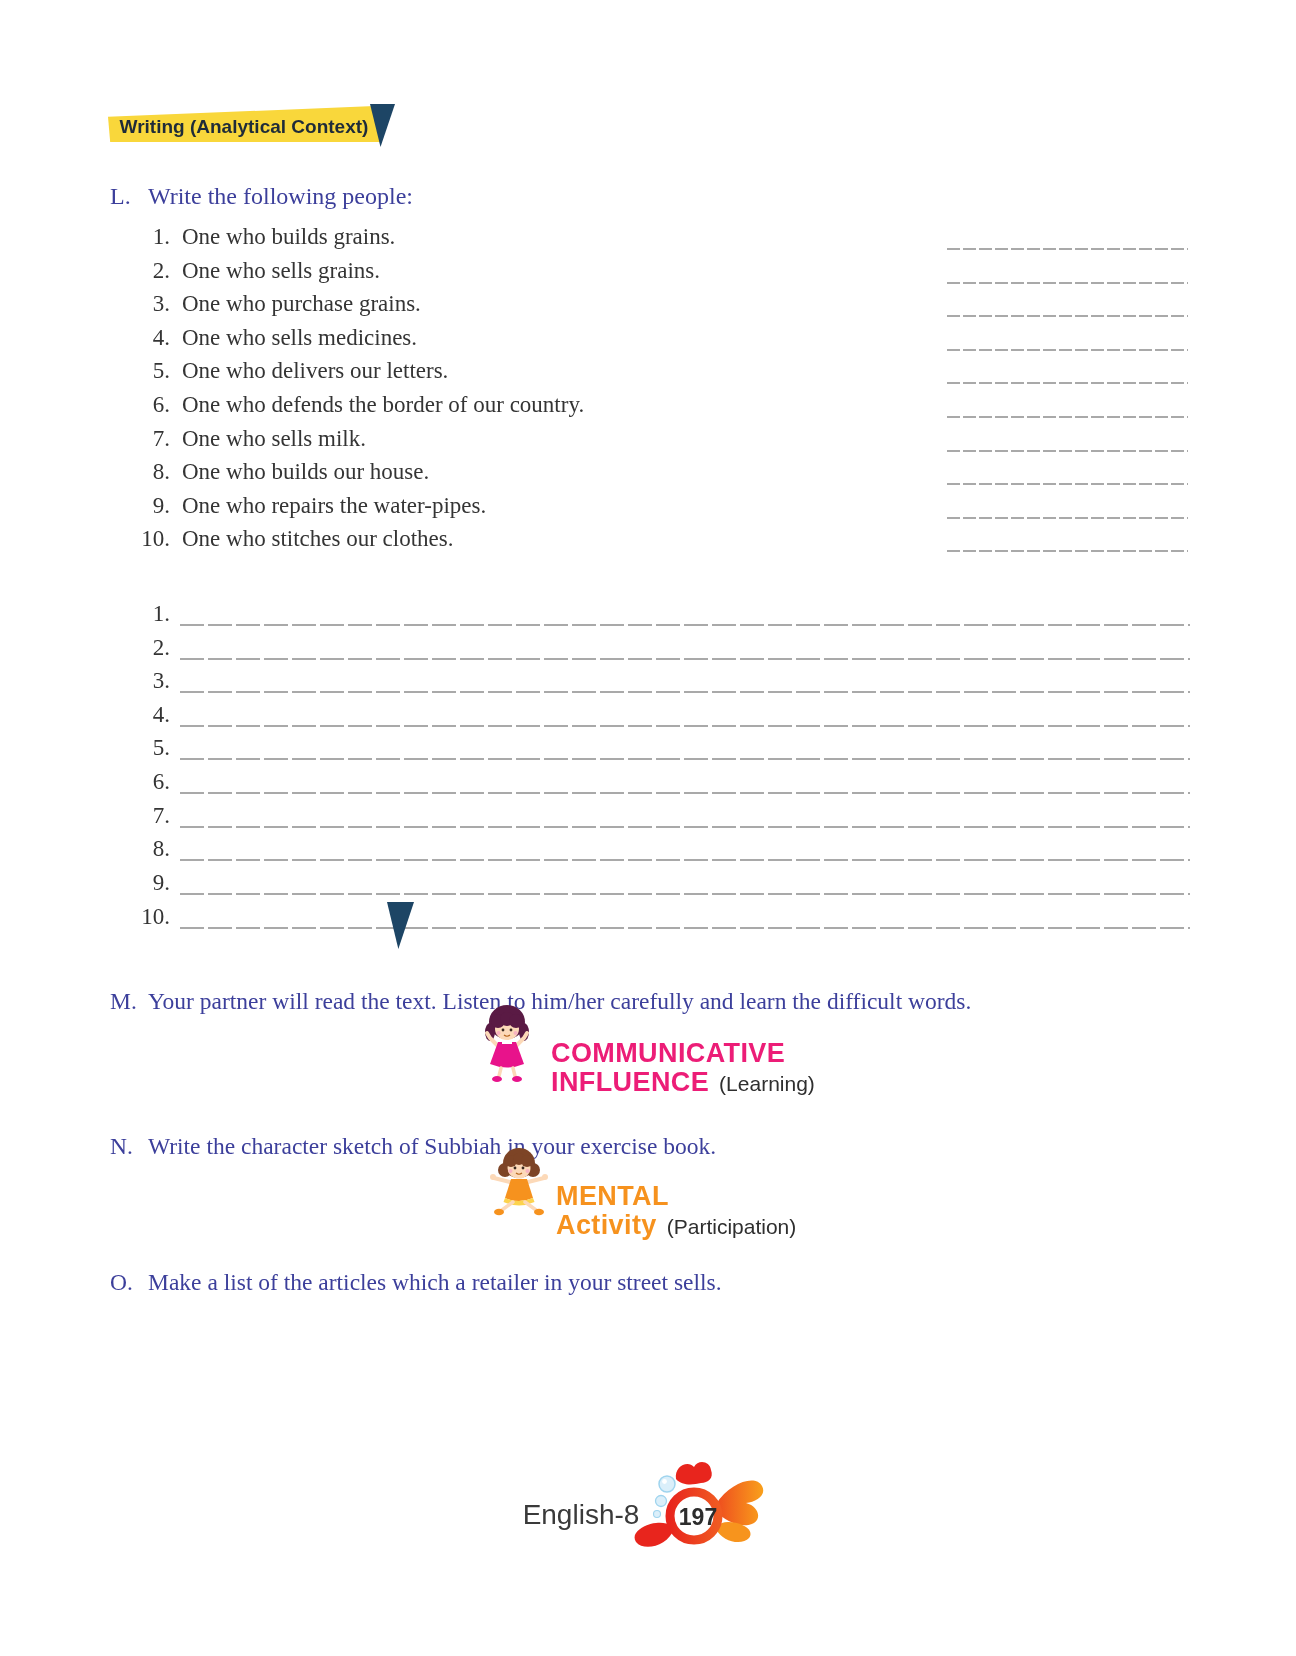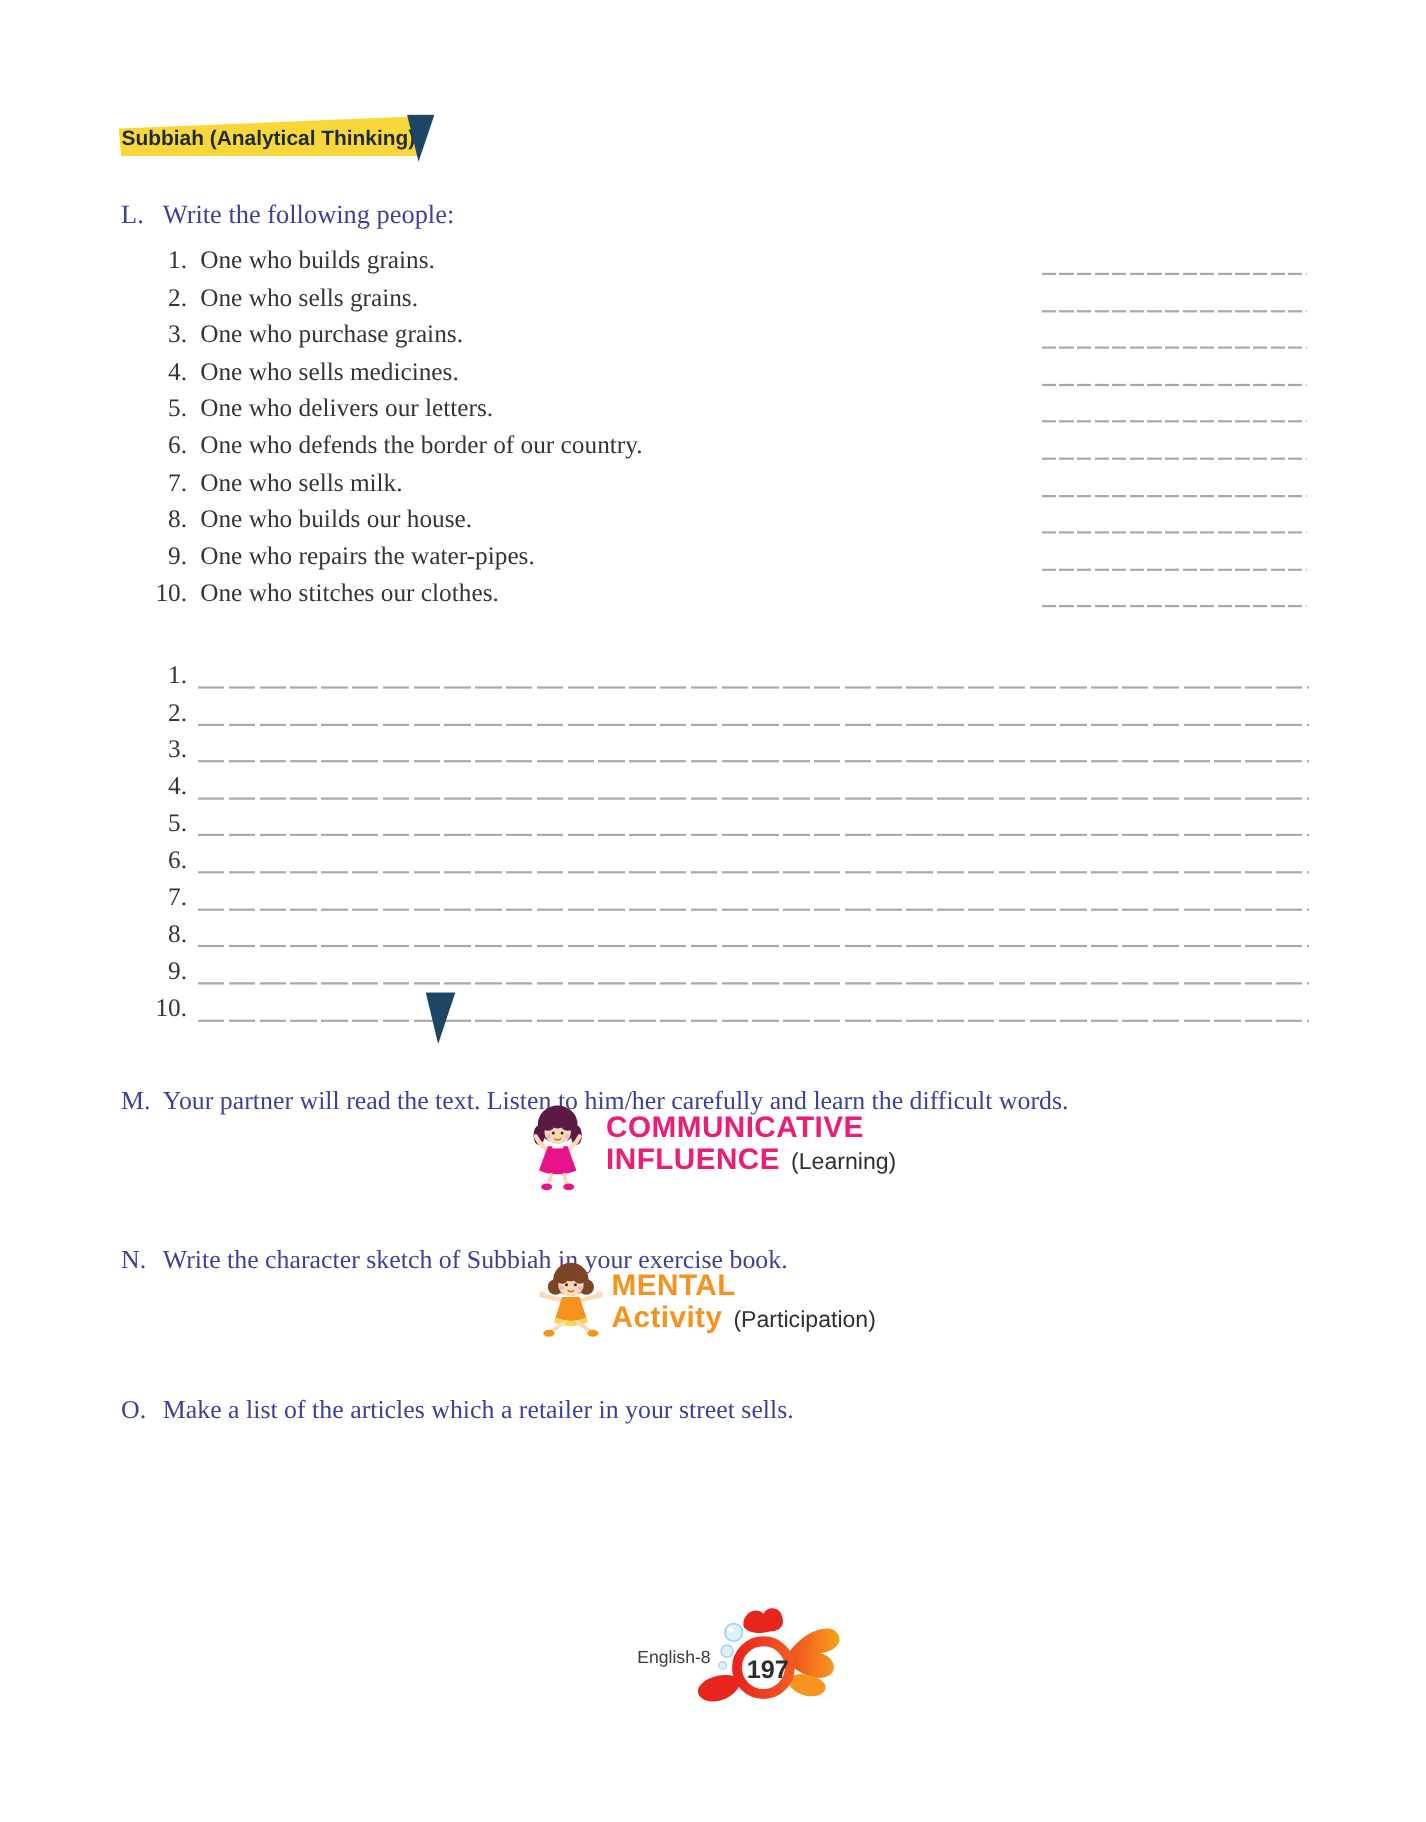--- a/index.html
+++ b/index.html
@@ -28,43 +28,43 @@
   .sent-row .line{flex:1;height:2px;margin-left:10px;
       background:repeating-linear-gradient(90deg,#a9a9a9 0 24px,rgba(0,0,0,0) 24px 28px);}
 
   
   .sec-line{position:absolute;left:110px;display:flex;font-size:23.5px;color:#3c3f9b;z-index:1;}
   .sec-line .lbl{width:38px;flex:none;}
   .sec-line .stxt{white-space:nowrap;}
 
   
   .logo-text{position:absolute;font-family:"Liberation Sans",sans-serif;font-weight:bold;
-      line-height:29px;font-size:27px;letter-spacing:0.4px;z-index:3;}
+      line-height:29px;font-size:27px;letter-spacing:0.4px;z-index:3;margin-top:28px;}
   .pink{color:#ec1d77;}
   .orange{color:#f6921e;}
   .tagline{display:flex;align-items:baseline;}
   .tag{font-family:"Liberation Sans",sans-serif;font-weight:normal;color:#2f2f2f;
       font-size:21px;margin-left:10px;letter-spacing:0;}
   .girl-svg{position:absolute;z-index:4;}
 
   
-  .footer-book{position:absolute;left:516px;top:1499px;width:130px;text-align:right;
-      font-family:"Liberation Sans",sans-serif;font-size:16px;color:#3a3a3a;}
+  .footer-book{position:absolute;left:516px;top:1499px;width:130px;text-align:center;
+      font-family:"Liberation Sans",sans-serif;font-size:28px;color:#3a3a3a;}
   .fish-svg{position:absolute;left:618px;top:1434px;z-index:2;}
   .page-num{position:absolute;left:672px;top:1504px;width:52px;text-align:center;
       font-family:"Liberation Sans",sans-serif;font-weight:bold;font-size:23px;color:#2d2d2d;z-index:5;}
 </style>
 </head>
 <body>
 
 <div class="page">
 
   <div class="banner-yellow" style="left:108px;top:106px;width:272px;height:36px;
               clip-path:polygon(0% 30%, 98% 0%, 100% 100%, 0.8% 100%);">
-    <span class="bt">Subbiah (Analytical Thinking)</span>
+    <span class="bt">Writing (Analytical Context)</span>
   </div>
   <div class="tri" style="left:370px;top:104px;width:25px;height:43px;clip-path:polygon(0 0,100% 0,42% 100%);"></div>
 
   <div class="l-head">
     <span class="lbl">L.</span>
     <span>Write the following people:</span>
   </div>
 
   <div class="l-item" style="top:224px">
     <span class="num">1.</span>

